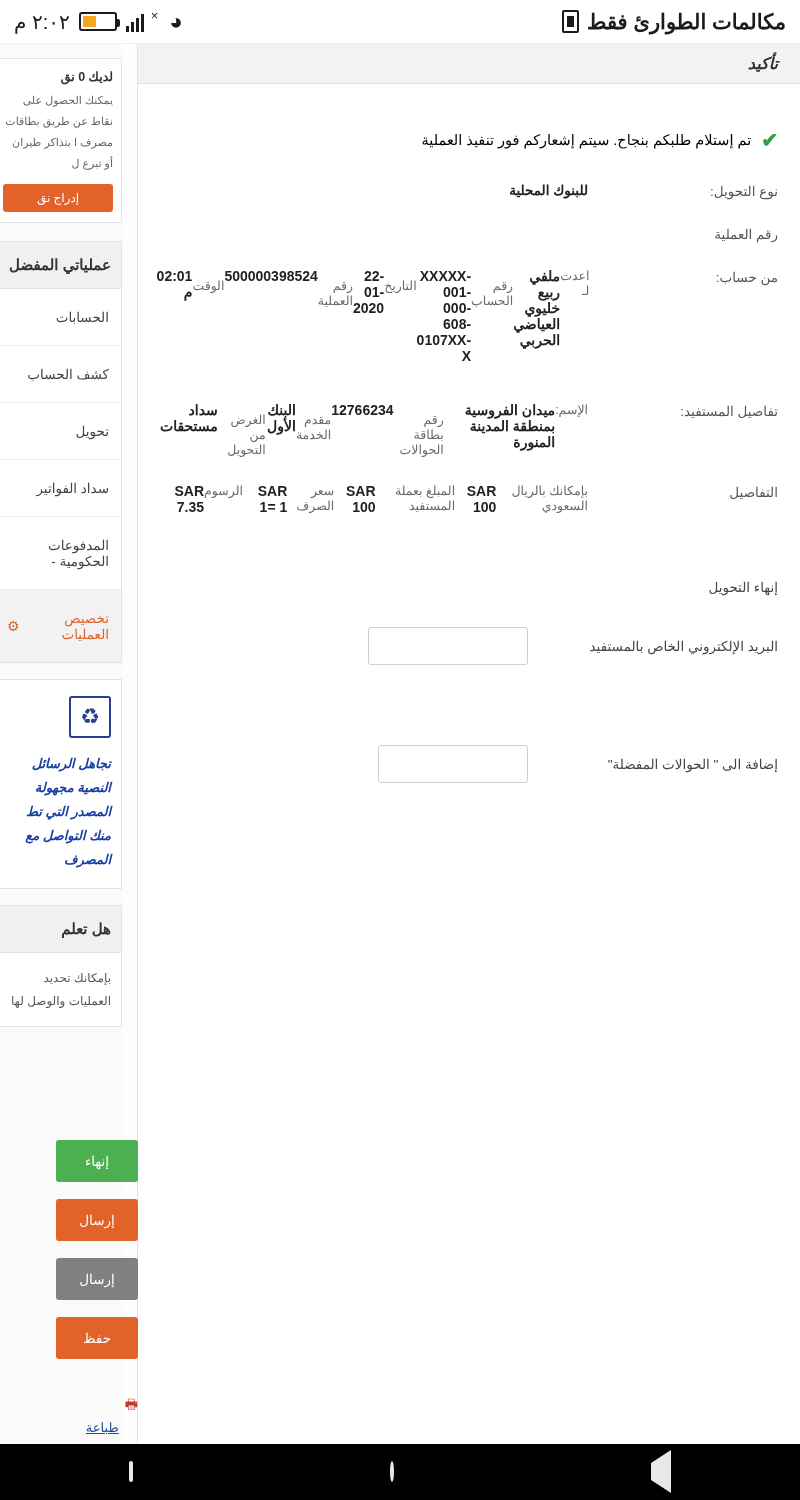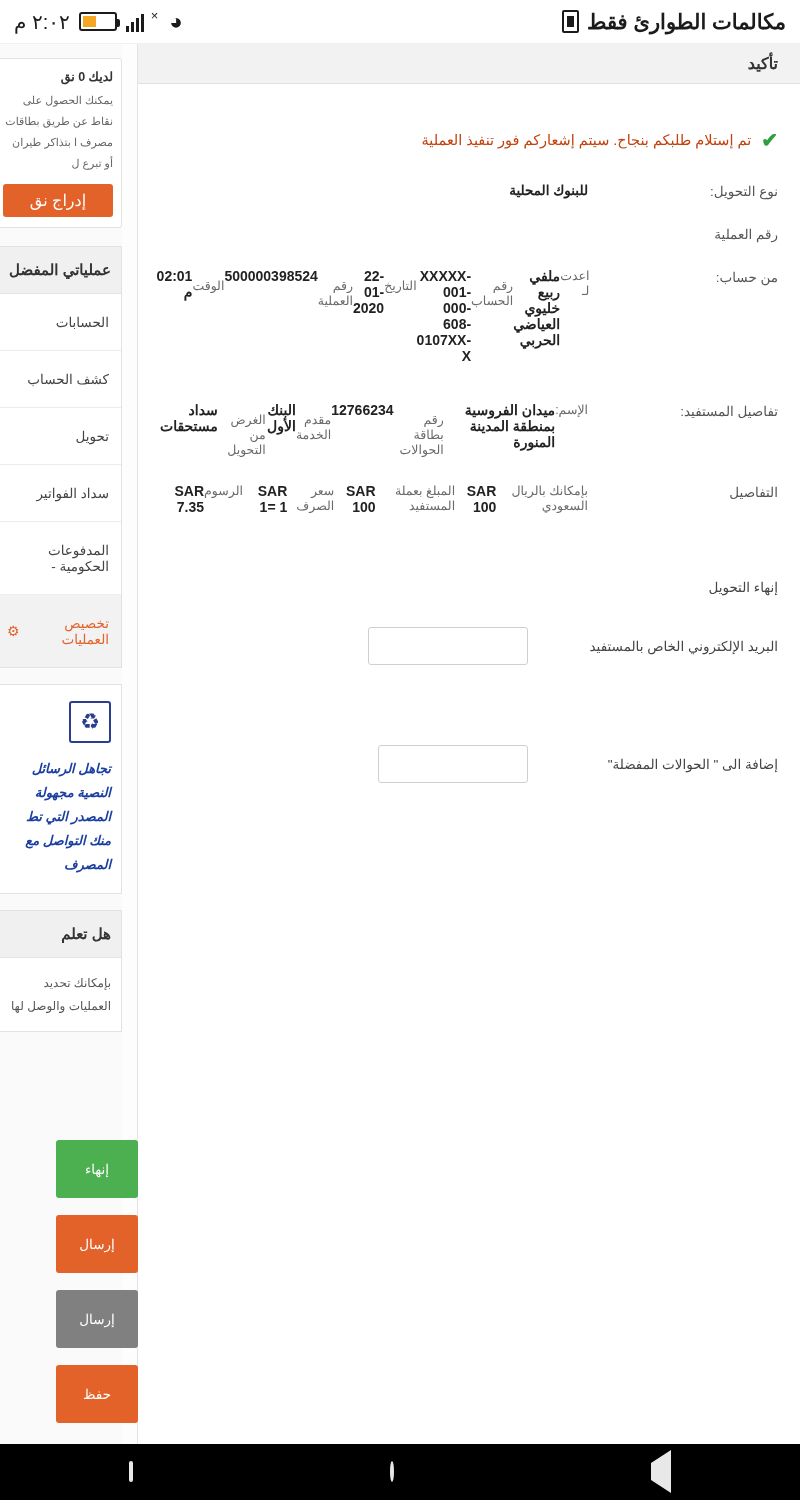--- a/index.html
+++ b/index.html
@@ -64,29 +64,29 @@
 
   
   .content {
     position: absolute; top: 0; right: 0; width: 663px; height: 1400px;
     background: #ffffff; border-left: 1px solid #e3e3e3;
   }
   .content-header {
     height: 40px; background:#f2f2f2; border-bottom:1px solid #e0e0e0;
     display:flex; align-items:center; padding: 0 22px;
   }
-  .content-header .title { font-size: 16px; color:#333; font-weight:600; }
+  .content-header .title { font-size: 16px; color:#333; font-weight:600;font-style:italic; }
 
   .success-row {
     display:flex; align-items:center; gap:10px;
     padding: 44px 22px 0 22px;
     justify-content: flex-start;
   }
   .success-row .check { color:#2f9e41; font-size:20px; font-weight:bold; }
-  .success-row .msg { color:#c2410c; font-size:14.5px; }
+  .success-row .msg { color:#000000; font-size:14.5px; }
 
   
   .grid { padding: 24px 22px 0 22px; }
   .row {
     display: flex; align-items: flex-start; padding: 6px 0;
   }
   .row .lbl {
     width: 190px; flex: 0 0 190px; text-align: right;
     font-size: 13.5px; color: #555; padding-top: 1px;
   }
@@ -118,21 +118,21 @@
     width: 160px; height: 38px; border:1px solid #cfcfcf; border-radius:3px;
     background:#fff;
   }
   .txtin.wide { width: 150px; }
 
   
   .btncol {
     position: absolute; left: 28px; top: 1096px; width: 110px;
   }
   .btn {
-    display:block; width: 82px; height: 58px; border: none; border-radius: 3px;
+    display:block; width: 82px; height: 42px; border: none; border-radius: 3px;
     color:#fff; font-size: 13.5px; font-family: inherit; cursor:pointer;
     margin-bottom: 17px;
   }
   .btn.green { background:#4caf50; }
   .btn.orange { background:#e2622a; }
   .btn.gray { background:#808080; }
   .print {
     display:flex; align-items:center; gap:6px; color:#1a4f9c; font-size: 13px;
     margin-top: 2px;
   }
@@ -144,21 +144,21 @@
     position: absolute; top: 0; left: 0; width: 122px; height: 1400px;
     background: #fafafa; overflow: hidden;
   }
   .card {
     background:#fff; border:1px solid #e2e2e2; border-radius:3px;
     margin: 14px 0 0 -8px; padding: 10px 8px; width: 128px;
   }
   .card .c-title { font-size: 12.5px; color:#333; font-weight:700; text-align:right; }
   .card .c-txt { font-size: 11px; color:#666; line-height: 1.9; text-align:right; margin-top:6px;}
   .card .c-btn {
-    margin-top: 10px; background:#e2622a; color:#fff; font-size:16px;
+    margin-top: 10px; background:#e2622a; color:#fff; font-size:12px;
     border:none; border-radius:3px; padding:7px 10px; width: 100%;
     font-family: inherit; text-align:center;
   }
   .panel-head {
     margin: 18px 0 0 -8px; width:128px; background:#f0f0f0;
     border:1px solid #e2e2e2; border-bottom:none;
     padding: 14px 10px; font-size: 15px; font-weight:700; color:#333; text-align:right;
   }
   .menu { width:128px; margin-left:-8px; border:1px solid #e2e2e2; background:#fff; }
   .menu-item {

